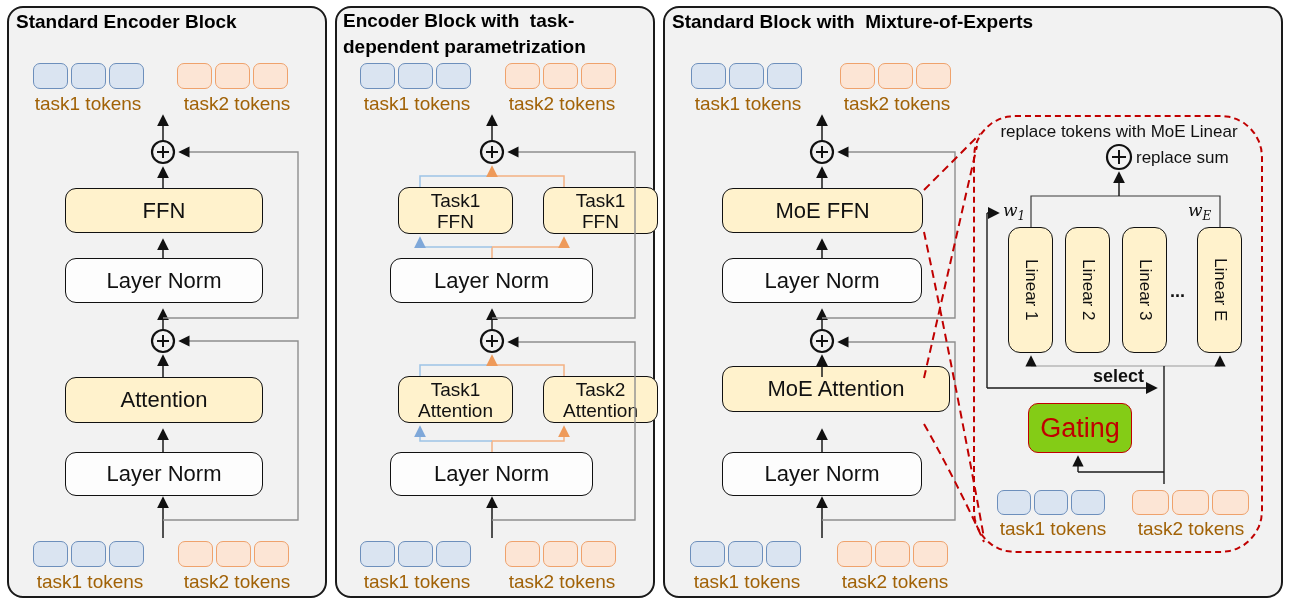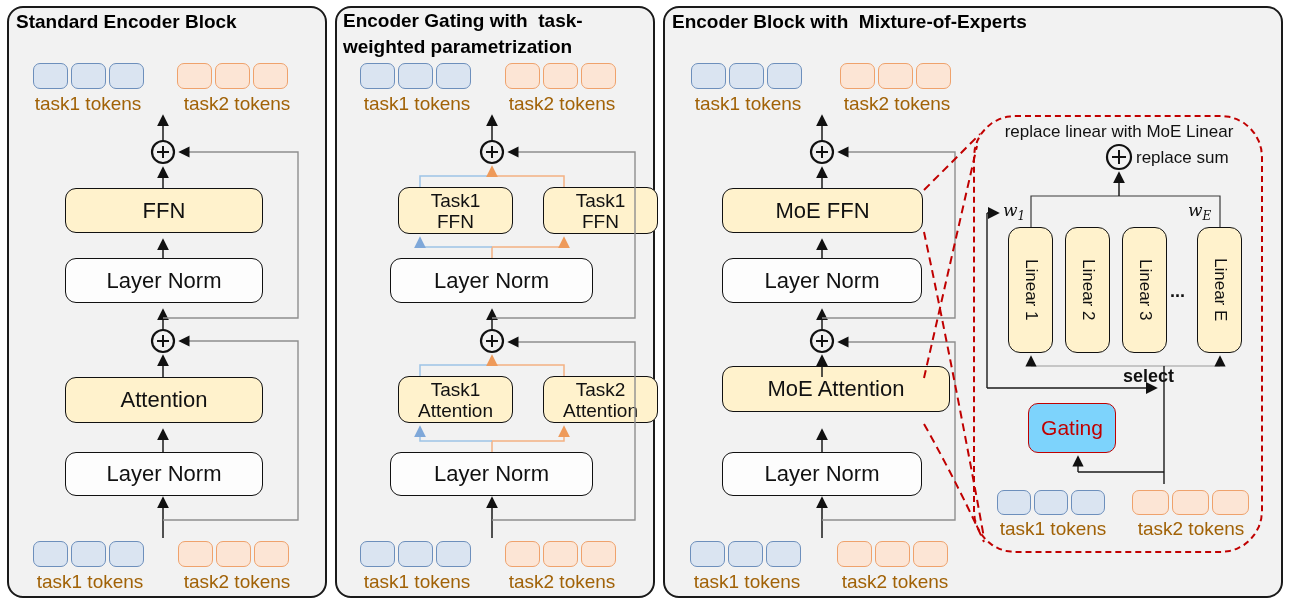--- a/index.html
+++ b/index.html
@@ -15,23 +15,23 @@
   .blk{position:absolute;display:flex;align-items:center;justify-content:center;
        border:1.5px solid #111;border-radius:11px;font-size:22px;color:#111;background:#fff2cc;
        white-space:pre-line;text-align:center;box-sizing:border-box;z-index:2;}
   .wblk{background:#fdfdfd;}
   .small{font-size:19px;line-height:21px;margin-left:36px;}
   .bubble{position:absolute;left:973px;top:115px;width:290px;height:438px;
           border:2.5px dashed #c00000;border-radius:42px;box-sizing:border-box;z-index:1;}
   .expert{position:absolute;width:45px;height:126px;background:#fff2cc;border:1.5px solid #111;
           border-radius:12px;display:flex;align-items:center;justify-content:center;
           writing-mode:vertical-rl;font-size:17px;color:#111;box-sizing:border-box;z-index:2;}
-  .gate{position:absolute;left:1028px;top:403px;width:88px;height:50px;border:1.6px solid #c00000;
-        border-radius:10px;background:#7dd3fc;color:#c00000;display:flex;align-items:center;
-        justify-content:center;font-size:21px;box-sizing:border-box;z-index:2;}
+  .gate{position:absolute;left:1028px;top:403px;width:104px;height:50px;border:1.6px solid #c00000;
+        border-radius:10px;background:#84cc16;color:#c00000;display:flex;align-items:center;
+        justify-content:center;font-size:27px;box-sizing:border-box;z-index:2;}
   .wlab{position:absolute;font-family:"DejaVu Serif",serif;font-style:italic;font-size:17px;color:#111;z-index:4;}
   .wlab sub{font-size:12px;}
   .note{position:absolute;font-size:17px;color:#111;z-index:4;}
   svg.overlay{position:absolute;left:0;top:0;z-index:3;pointer-events:none;}
 </style>
 </head>
 <body>
 
 <div class="panel" style="left:7px;top:6px;width:320px;height:592px;"></div>
 <div class="panel" style="left:335px;top:6px;width:320px;height:592px;"></div>
@@ -60,21 +60,21 @@
     <div class="token tb"></div>
 </div>
 <div class="tokens" style="left:178px;top:541px;">
   <div class="token to"></div>
     <div class="token to"></div>
     <div class="token to"></div>
 </div>
 <div class="tlabel" style="left:20px;top:571px;">task1 tokens</div>
 <div class="tlabel" style="left:167px;top:571px;">task2 tokens</div>
 
-<div class="ptitle" style="left:343px;top:8px;"><span>Encoder Gating with  task-</span><br><span>weighted parametrization</span></div>
+<div class="ptitle" style="left:343px;top:8px;"><span>Encoder Block with  task-</span><br><span>dependent parametrization</span></div>
 <div class="tokens" style="left:360px;top:63px;">
   <div class="token tb"></div>
     <div class="token tb"></div>
     <div class="token tb"></div>
 </div>
 <div class="tokens" style="left:505px;top:63px;">
   <div class="token to"></div>
     <div class="token to"></div>
     <div class="token to"></div>
 </div>
@@ -96,21 +96,21 @@
     <div class="token tb"></div>
 </div>
 <div class="tokens" style="left:505px;top:541px;">
   <div class="token to"></div>
     <div class="token to"></div>
     <div class="token to"></div>
 </div>
 <div class="tlabel" style="left:347px;top:571px;">task1 tokens</div>
 <div class="tlabel" style="left:492px;top:571px;">task2 tokens</div>
 
-<div class="ptitle" style="left:672px;top:9px;">Encoder Block with  Mixture-of-Experts</div>
+<div class="ptitle" style="left:672px;top:9px;">Standard Block with  Mixture-of-Experts</div>
 <div class="tokens" style="left:691px;top:63px;">
   <div class="token tb"></div>
     <div class="token tb"></div>
     <div class="token tb"></div>
 </div>
 <div class="tokens" style="left:840px;top:63px;">
   <div class="token to"></div>
     <div class="token to"></div>
     <div class="token to"></div>
 </div>
@@ -127,30 +127,30 @@
 </div>
 <div class="tokens" style="left:837px;top:541px;">
   <div class="token to"></div>
     <div class="token to"></div>
     <div class="token to"></div>
 </div>
 <div class="tlabel" style="left:677px;top:571px;">task1 tokens</div>
 <div class="tlabel" style="left:825px;top:571px;">task2 tokens</div>
 
 <div class="bubble"></div>
-<div class="note" style="left:985px;top:122px;width:268px;text-align:center;">replace linear with MoE Linear</div>
+<div class="note" style="left:985px;top:122px;width:268px;text-align:center;">replace tokens with MoE Linear</div>
 <div class="note" style="left:1136px;top:148px;">replace sum</div>
 <div class="wlab" style="left:1003px;top:200px;"><span>w</span><sub>1</sub></div>
 <div class="wlab" style="left:1188px;top:200px;"><span>w</span><sub>E</sub></div>
 <div class="expert" style="left:1008px;top:227px;">Linear 1</div>
 <div class="expert" style="left:1065px;top:227px;">Linear 2</div>
 <div class="expert" style="left:1122px;top:227px;">Linear 3</div>
 <div class="expert" style="left:1197px;top:227px;">Linear E</div>
 <div class="note" style="left:1170px;top:281px;font-weight:bold;font-size:18px;">...</div>
-<div class="note" style="left:1093px;top:366px;font-weight:600;font-size:18px;margin-left:30px;">select</div>
+<div class="note" style="left:1093px;top:366px;font-weight:600;font-size:18px;">select</div>
 <div class="gate">Gating</div>
 <div class="tokens" style="left:997px;top:490px;">
   <div class="token tb" style="width:34px;height:25px;"></div>
     <div class="token tb" style="width:34px;height:25px;"></div>
     <div class="token tb" style="width:34px;height:25px;"></div>
 </div>
 <div class="tokens" style="left:1132px;top:490px;">
   <div class="token to" style="width:37px;height:25px;"></div>
     <div class="token to" style="width:37px;height:25px;"></div>
     <div class="token to" style="width:37px;height:25px;"></div>

